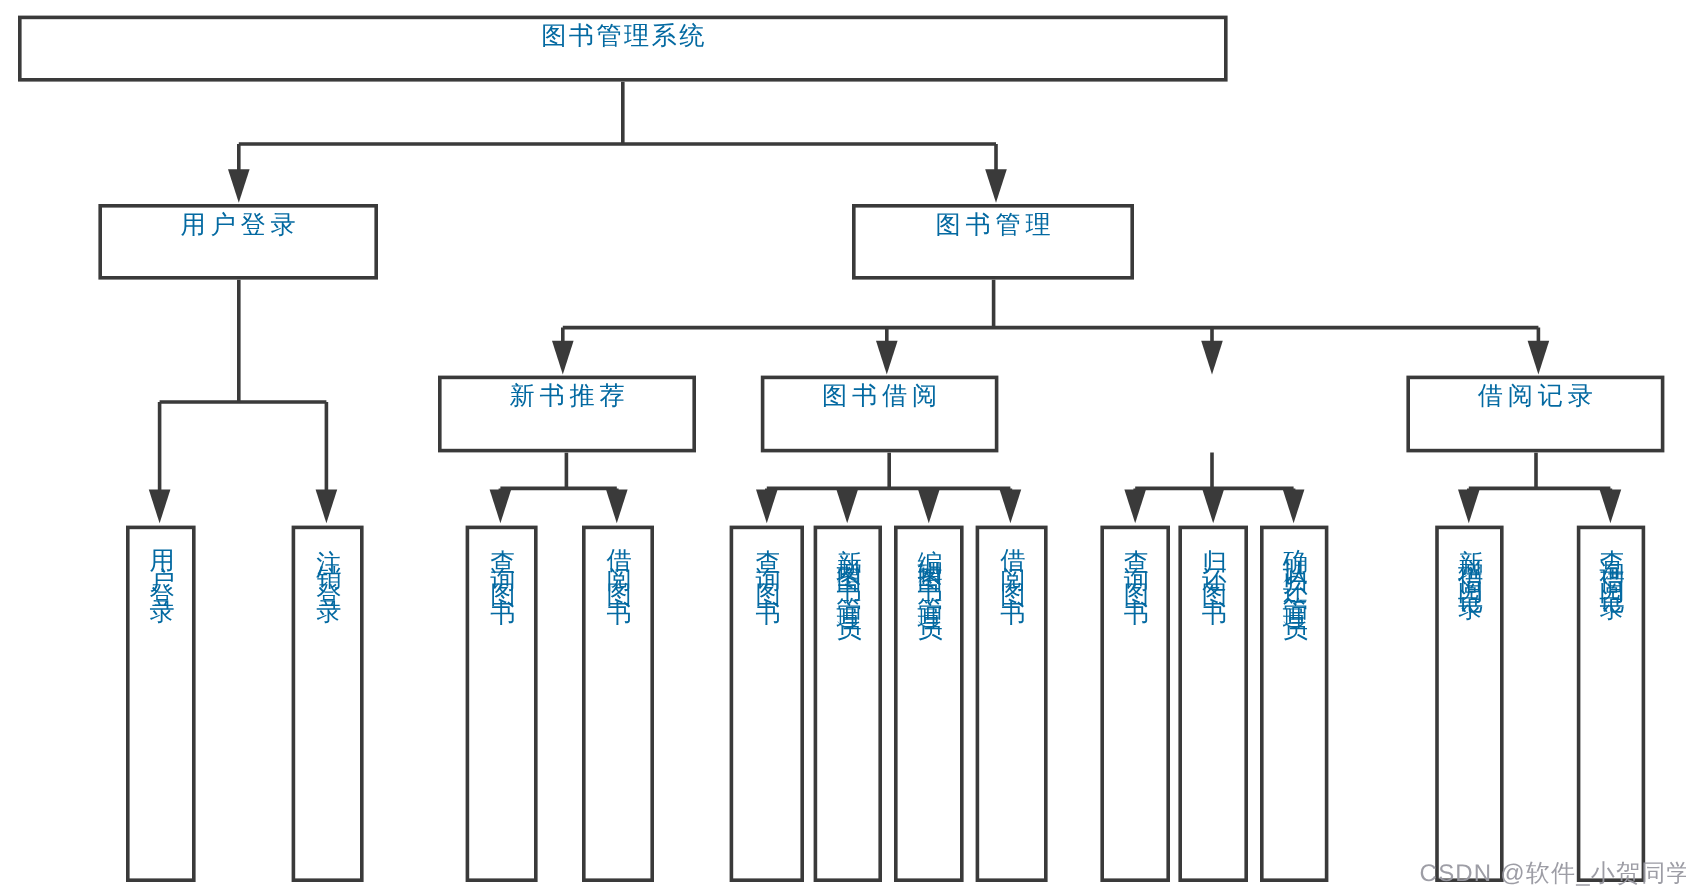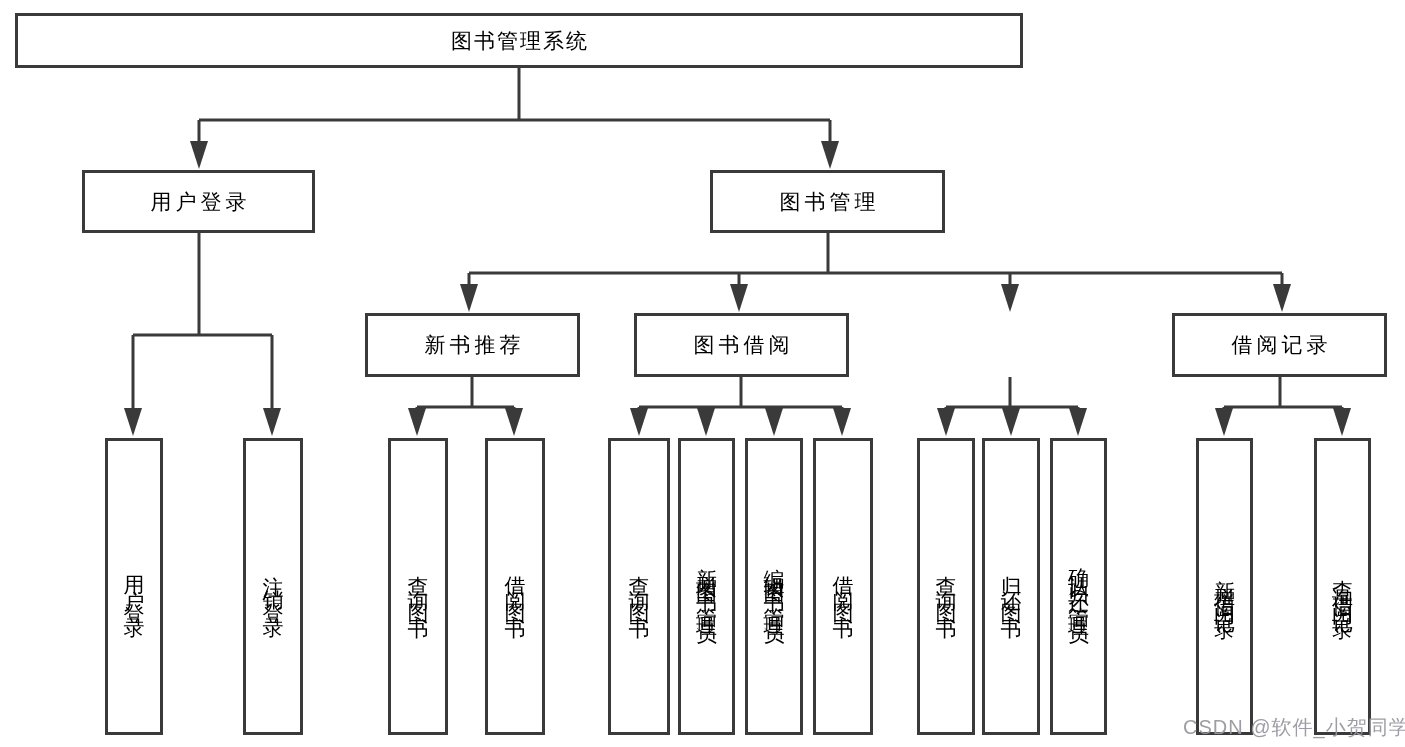--- a/index.html
+++ b/index.html
@@ -20,23 +20,23 @@
     left: 0;
     top: 0;
     z-index: 1;
   }
   .box {
     position: absolute;
     box-sizing: border-box;
     background: #ffffff;
     border: 3px solid #3a3a3a;
     display: flex;
-    align-items: center;
+    align-items: flex-start;
     justify-content: center;
-    color: #000000;
+    color: #0369a1;
     z-index: 2;
   }
   .box .lbl {
     font-size: 21px;
     letter-spacing: 4px;
     text-indent: 4px;
     white-space: nowrap;
   }
   .box.root .lbl {
     letter-spacing: 2px;
@@ -108,21 +108,21 @@
   <div class="box" style="left:82px; top:170px; width:233px; height:63px;">
     <span class="lbl">用户登录</span>
   </div>
   <div class="box" style="left:710px; top:170px; width:235px; height:63px;">
     <span class="lbl">图书管理</span>
   </div>
 
   <div class="box" style="left:365px; top:313px; width:215px; height:64px;">
     <span class="lbl">新书推荐</span>
   </div>
-  <div class="box" style="left:634px; top:313px; width:215px; height:64px;">
+  <div class="box" style="left:634px; top:313px; width:198px; height:64px;">
     <span class="lbl">图书借阅</span>
   </div>
   <div class="box" style="left:1172px; top:313px; width:215px; height:64px;">
     <span class="lbl">借阅记录</span>
   </div>
 
   <div class="box leaf" style="left:105px; top:438px; width:58px; height:297px;">
     <span class="lbl">用户登录</span>
   </div>
   <div class="box leaf" style="left:243px; top:438px; width:60px; height:297px;">

